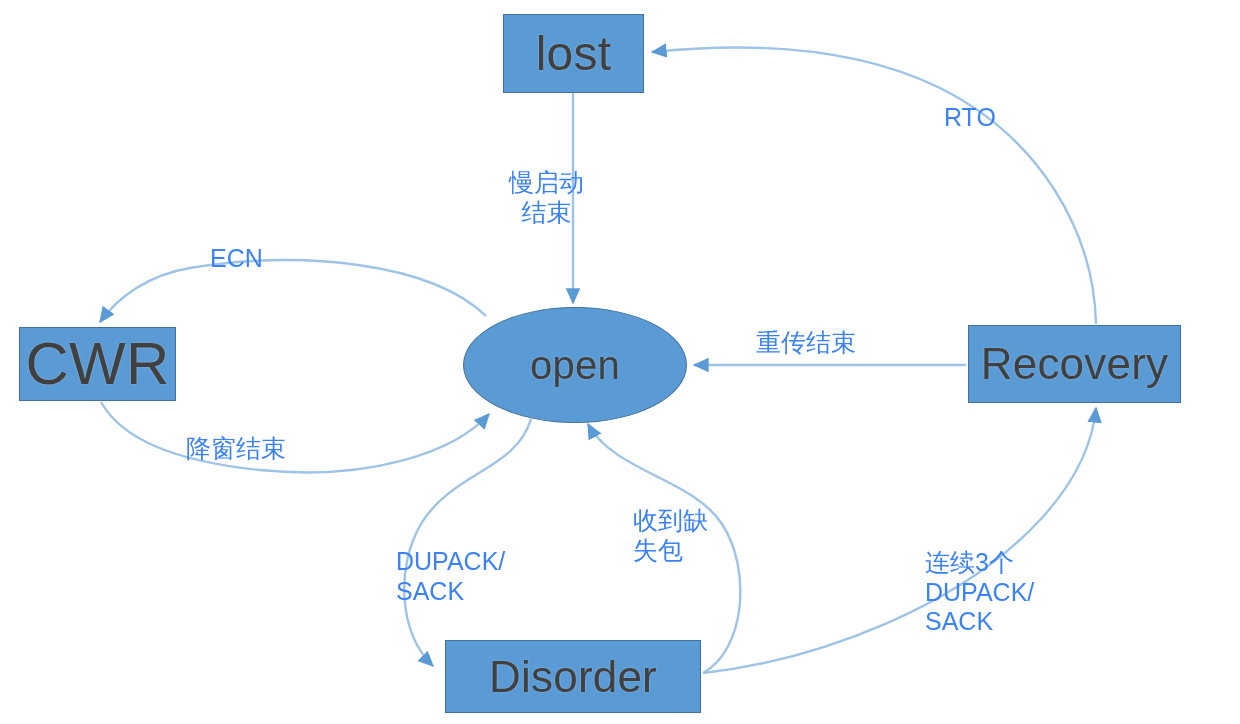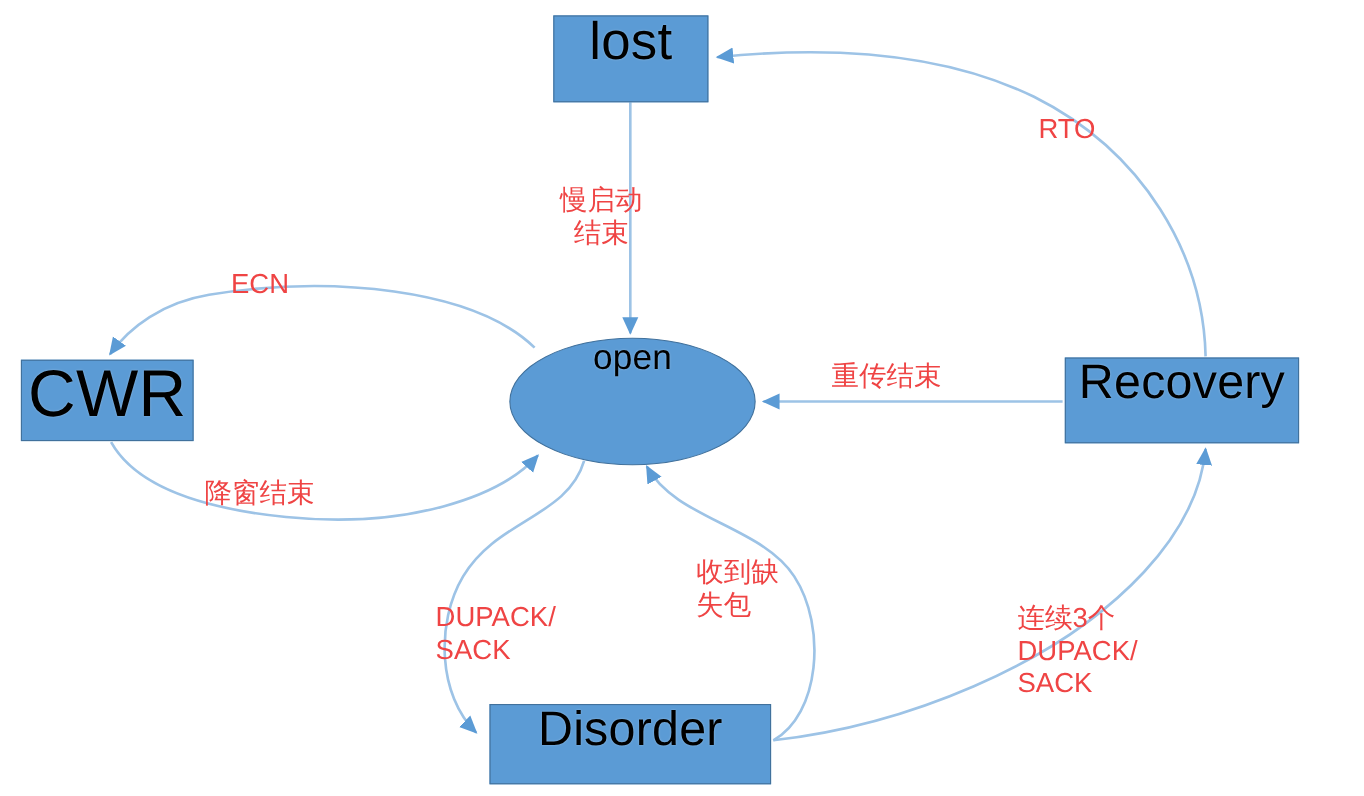--- a/index.html
+++ b/index.html
@@ -20,37 +20,38 @@
     left: 0;
     top: 0;
     width: 1240px;
     height: 724px;
   }
   .node {
     position: absolute;
     box-sizing: border-box;
     background: #5B9BD5;
     border: 1px solid #41719C;
-    color: #000000;
+    color: #404040;
     display: flex;
+    align-items: center;
     justify-content: center;
     font-weight: 400;
     letter-spacing: 0.2px;
     text-shadow: 0 0 2px rgba(255,255,255,0.35);
   }
   .node.ellipse {
     border-radius: 50%;
   }
   .node-label {
     line-height: 1;
     white-space: nowrap;
   }
   .edge-label {
     position: absolute;
-    color: #ef4444;
+    color: #3b82f6;
     font-size: 25px;
     line-height: 1.18;
     white-space: pre;
     text-align: left;
   }
 </style>
 </head>
 <body>
 
 <div id="canvas">
@@ -80,21 +81,21 @@
   </svg>
 
   <div class="node" style="left:503px; top:14px; width:141px; height:79px; font-size:48px;">
     <span class="node-label">lost</span>
   </div>
 
   <div class="node" style="left:19px; top:327px; width:157px; height:74px; font-size:60px;">
     <span class="node-label">CWR</span>
   </div>
 
-  <div class="node ellipse" style="left:463px; top:307px; width:224px; height:116px; font-size:32px;">
+  <div class="node ellipse" style="left:463px; top:307px; width:224px; height:116px; font-size:40px;">
     <span class="node-label">open</span>
   </div>
 
   <div class="node" style="left:968px; top:325px; width:213px; height:78px; font-size:44px;">
     <span class="node-label">Recovery</span>
   </div>
 
   <div class="node" style="left:445px; top:640px; width:256px; height:73px; font-size:44px;">
     <span class="node-label">Disorder</span>
   </div>

